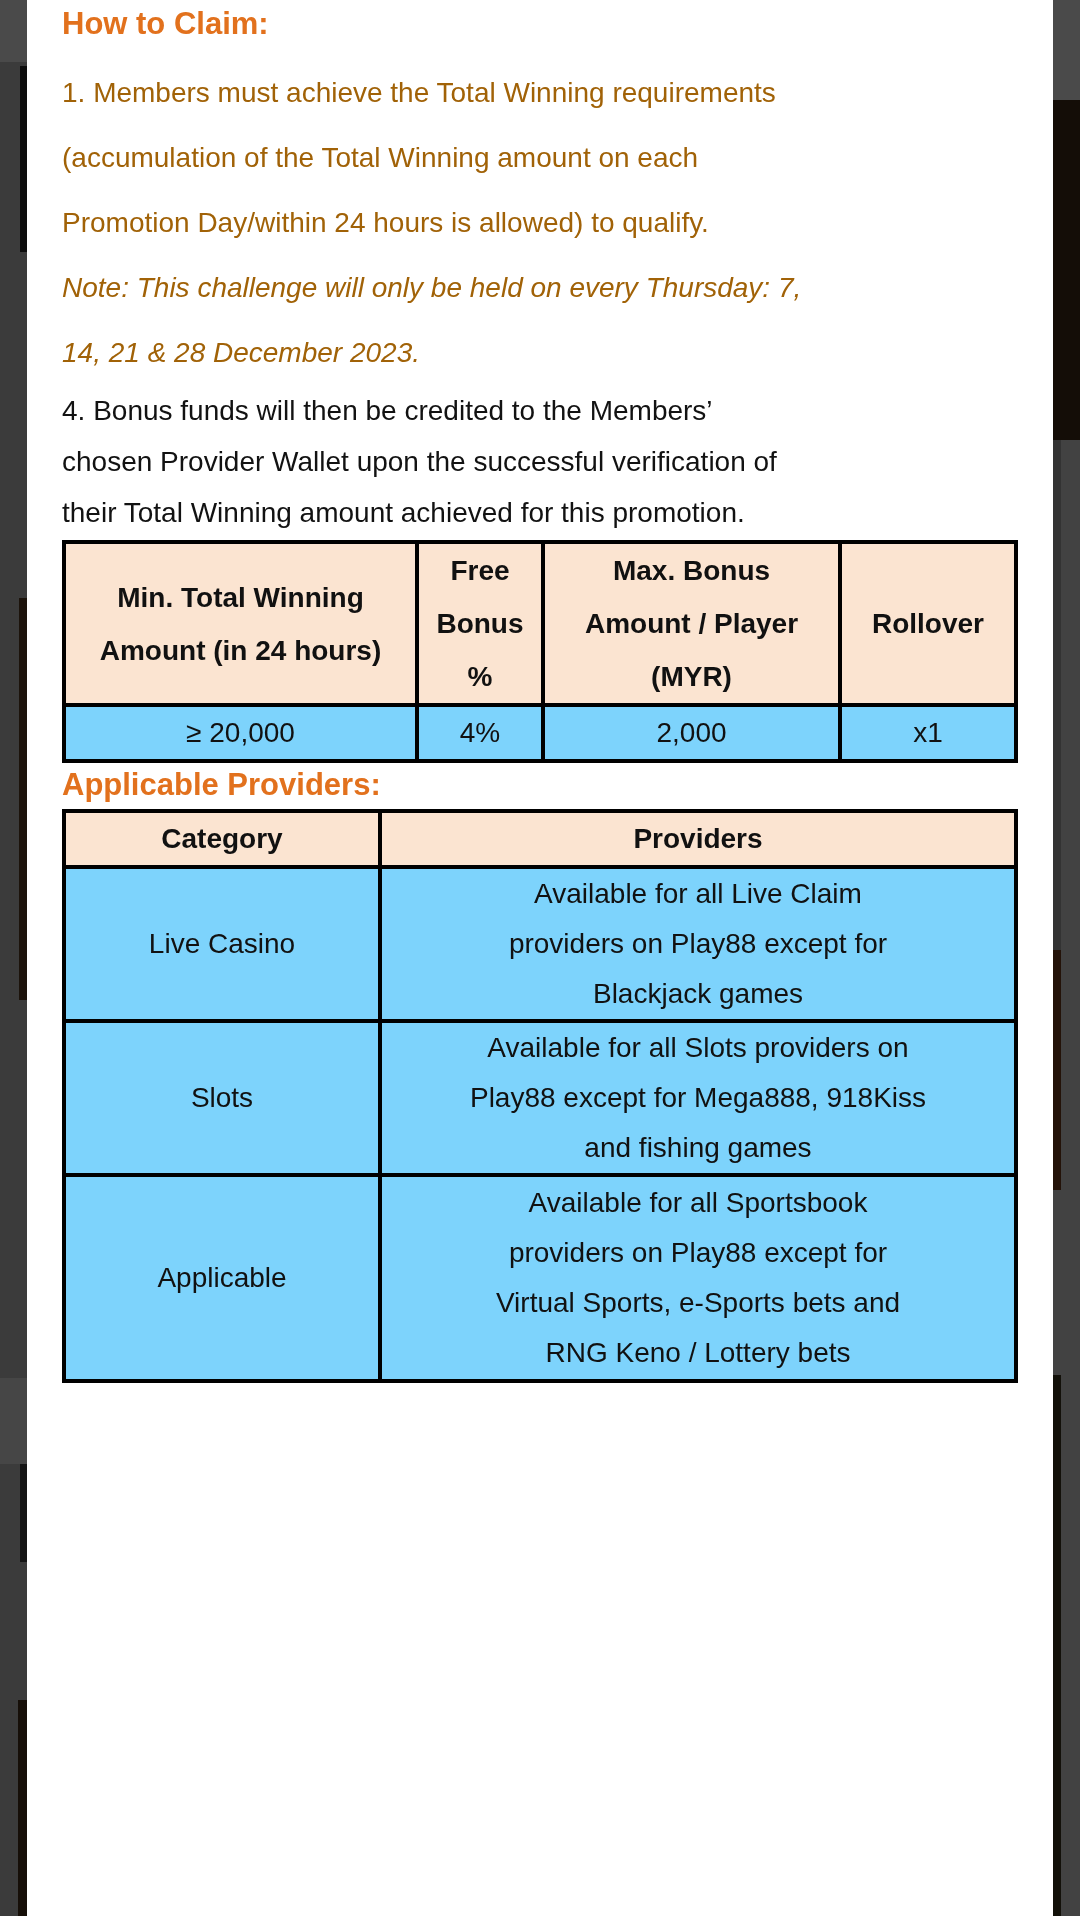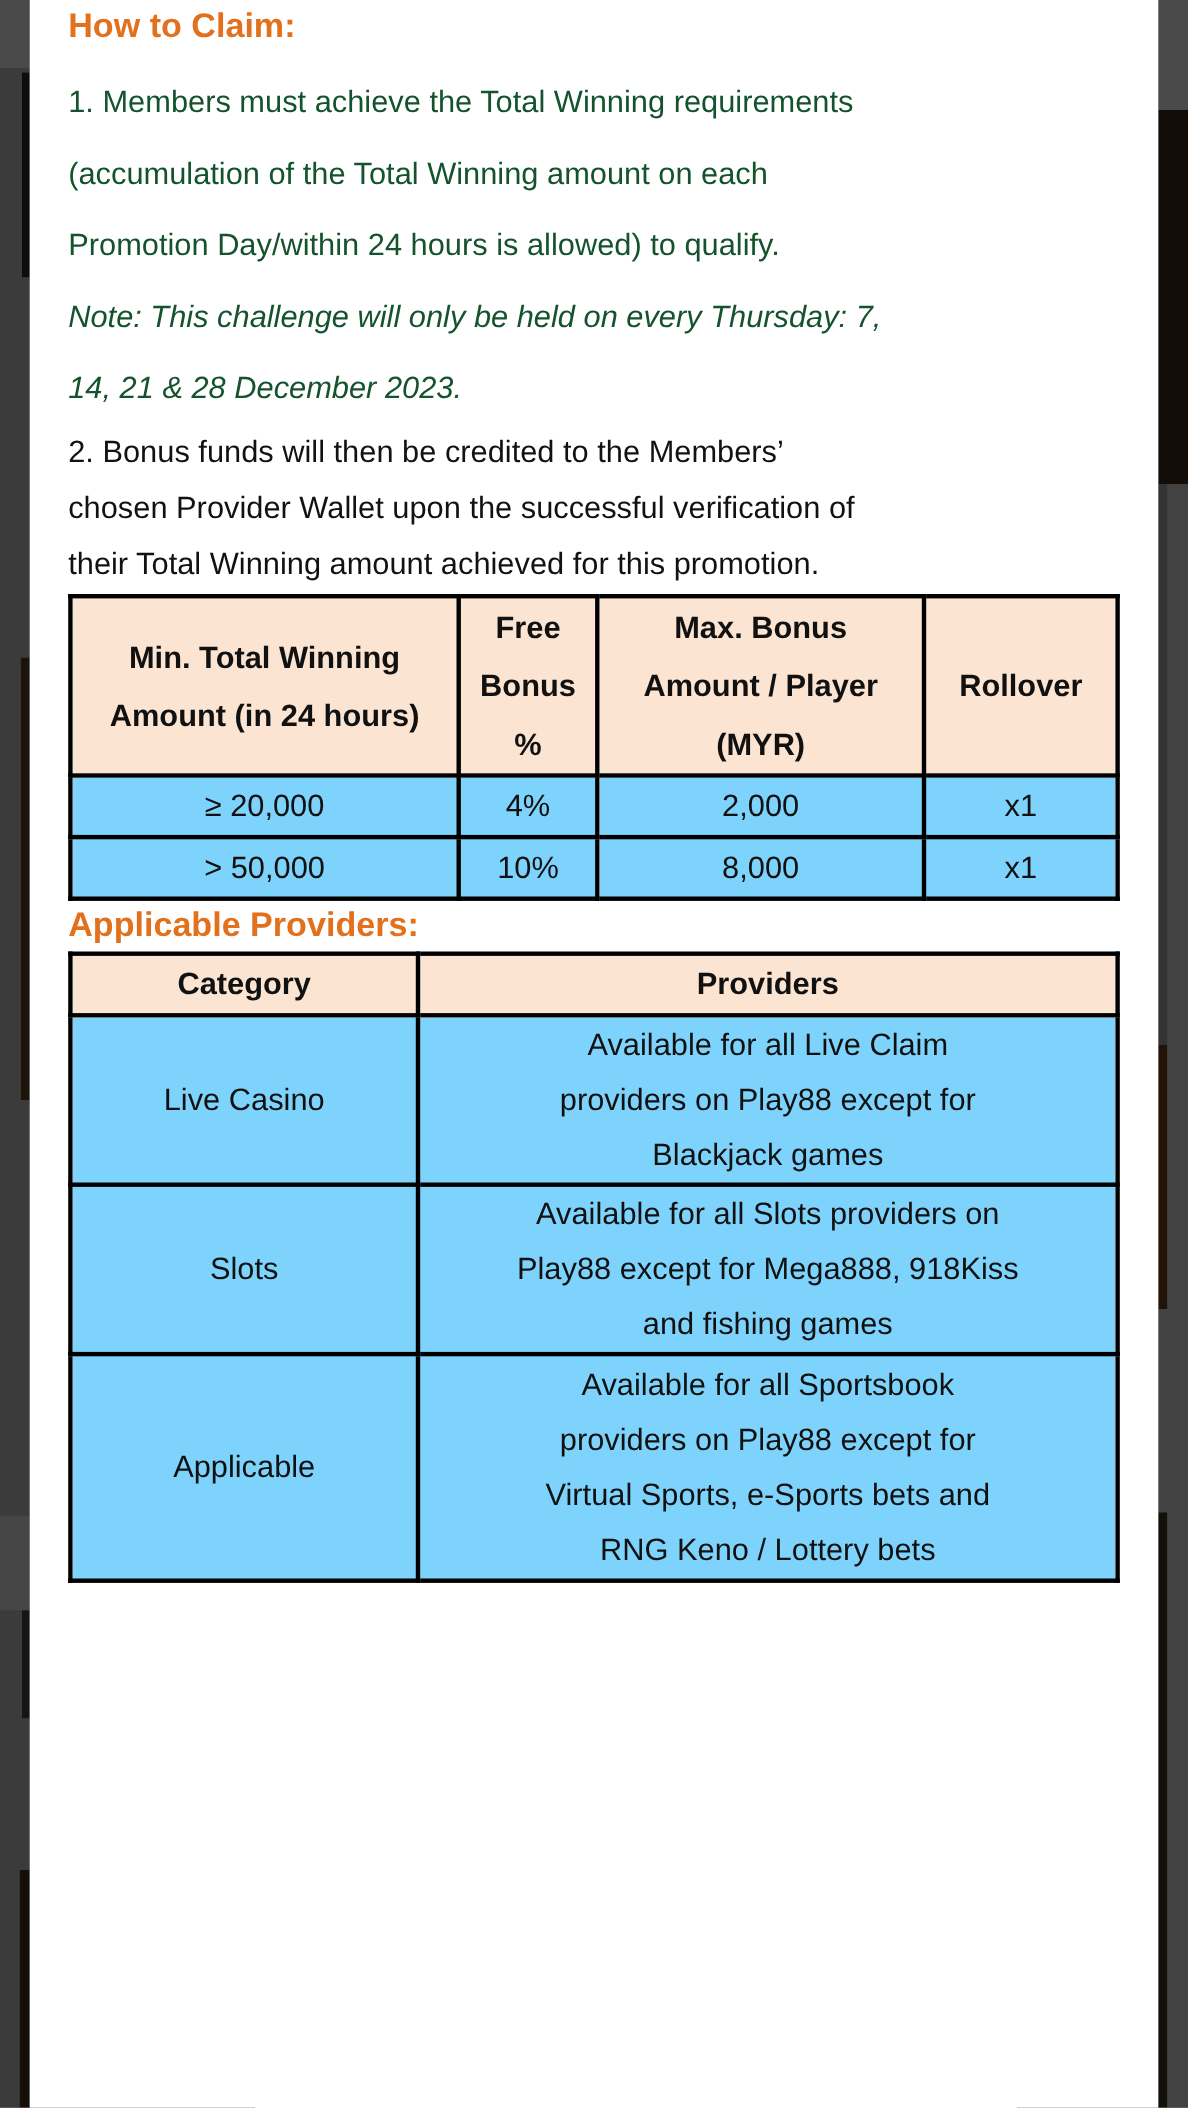--- a/index.html
+++ b/index.html
@@ -23,21 +23,21 @@
   .gr-dark1{left:0;top:100px;width:27px;height:340px;background:#140d07;}
   .gr-sliver0{left:0;top:440px;width:8px;height:510px;background:#333333;}
   .gr-sliver1{left:0;top:950px;width:8px;height:240px;background:#231208;}
   .gr-sliver2{left:0;top:1375px;width:8px;height:541px;background:#121009;}
   
   .modal{position:absolute;left:27px;top:0;width:1026px;height:1916px;background:#ffffff;}
   .content{padding:2px 39px 0 35px;color:#161616;}
   h3.sec{margin:0;font-size:31px;line-height:44px;font-weight:700;color:#e2711d;}
   .h-details{margin-top:56px;}
   .h-providers{margin-top:72px;}
-  .para-a{margin:14px 0 0;font-size:28px;line-height:65px;white-space:pre-line;color:#14532d;}
+  .para-a{margin:14px 0 0;font-size:28px;line-height:65px;white-space:pre-line;color:#a16207;}
   .para-a + .para-a{margin-top:0;}
   .para-b{margin:0;font-size:28px;line-height:51px;white-space:pre-line;color:#121212;}
   .note{font-style:italic;}
   a.live-chat{color:#1414d9;text-decoration:none;cursor:pointer;}
   
   table{border-collapse:collapse;margin-top:2px;width:952px;table-layout:fixed;}
   th,td{border:4px solid #000;text-align:center;vertical-align:middle;
         white-space:pre-line;font-size:28px;color:#111;padding:0;overflow:hidden;}
   th{background:#fbe4d1;font-weight:700;}
   td{background:#7dd3fc;font-weight:400;}
@@ -72,21 +72,21 @@
 <div class="modal">
   <div class="content">
 
     <h3 class="sec">How to Claim:</h3>
 
     <p class="para-a">1. Members must achieve the Total Winning requirements
 (accumulation of the Total Winning amount on each
 Promotion Day/within 24 hours is allowed) to qualify.</p>
     <p class="para-a note">Note: This challenge will only be held on every Thursday: 7,
 14, 21 &amp; 28 December 2023.</p>
-    <p class="para-b">2. Bonus funds will then be credited to the Members’
+    <p class="para-b">4. Bonus funds will then be credited to the Members’
 chosen Provider Wallet upon the successful verification of
 their Total Winning amount achieved for this promotion.</p>
 
 
     <table id="details-table">
       <colgroup>
           <col style="width:353px">
           <col style="width:126px">
           <col style="width:297px">
           <col style="width:176px">
@@ -102,26 +102,20 @@
 Amount / Player
 (MYR)</th>
             <th>Rollover</th>
           </tr>
         </thead>
       <tbody>
           <tr>
             <td>≥ 20,000</td>
             <td>4%</td>
             <td>2,000</td>
-            <td>x1</td>
-          </tr>
-          <tr>
-            <td>&gt; 50,000</td>
-            <td>10%</td>
-            <td>8,000</td>
             <td>x1</td>
           </tr>
         </tbody>
     </table>
 
     <h3 class="sec h-providers">Applicable Providers:</h3>
 
     <table id="providers-table">
       <colgroup>
           <col style="width:316px">

